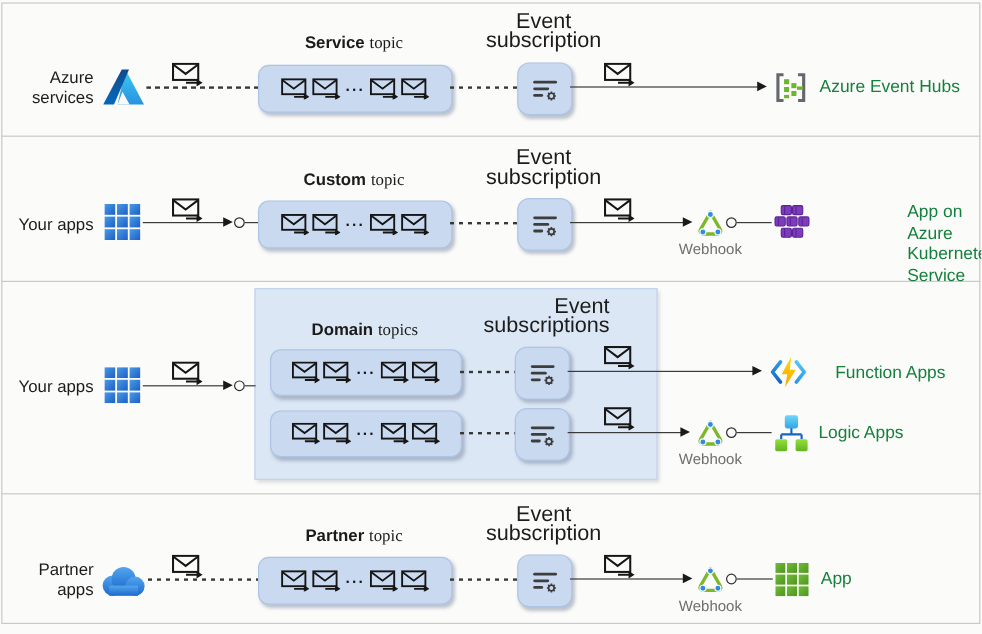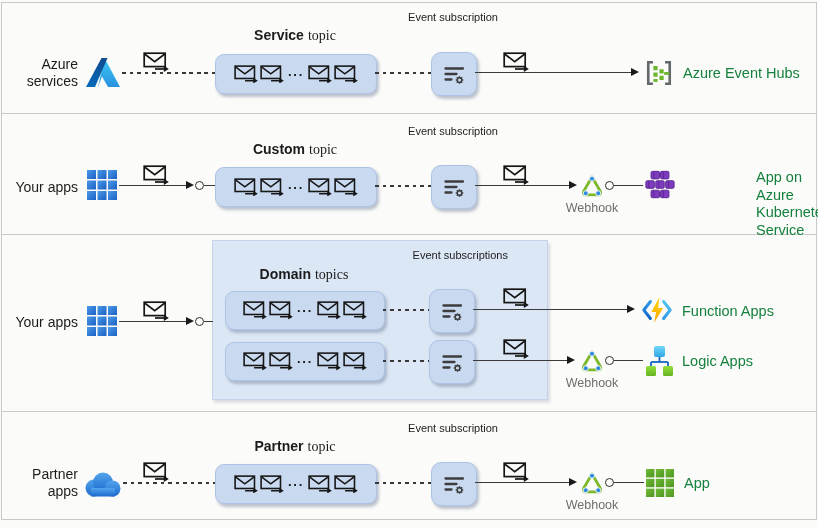--- a/index.html
+++ b/index.html
@@ -19,21 +19,21 @@
              display:flex;align-items:center;justify-content:center;gap:2px;}
   .sub-box{width:44px;height:42px;background:#c9d9f0;border:1px solid #aec4e4;border-radius:10px;
            box-shadow:2px 2.5px 3px rgba(110,125,150,.45);
            display:flex;align-items:center;justify-content:center;}
   .domain-container{background:#dce7f5;border:1px solid #c3d3ea;box-shadow:2px 2.5px 3px rgba(130,140,160,.3);}
   
   .src{font-size:14px;line-height:17px;text-align:right;white-space:pre-line;color:#1c1c1c;}
   .toplabel{font-size:14px;text-align:center;white-space:nowrap;}
   .toplabel b{font-weight:700;}
   .toplabel .rest{margin-left:4px;font-family:Liberation Serif, serif;}
-  .sublabel{font-size:11px;line-height:16px;text-align:center;color:#1c1c1c;}
+  .sublabel{font-size:18px;line-height:16px;text-align:center;color:#1c1c1c;}
   .tgt{font-size:14.5px;line-height:17.5px;white-space:pre-line;color:#15803d;}
   .whk{font-size:12.5px;color:#6e6e6e;text-align:center;width:64px;}
   .dots{font-size:13px;font-weight:700;letter-spacing:1px;margin:0 2px;color:#141414;}
   .env{width:26px;height:20px;}
   .envs{width:24px;height:18.5px;flex:0 0 auto;}
 </style>
 </head>
 <body>
 
 <svg width="0" height="0" style="position:absolute" aria-hidden="true">
@@ -390,21 +390,21 @@
     </div>
 
     <div class="abs hl" style="left:473px;top:309px;width:155px;"></div>
     <div class="abs ah" style="left:627px;top:305px;"></div>
     <svg class="abs env" style="left:503px;top:288px;">
         <use href="#i-env"></use>
       </svg>
     <svg class="abs" style="left:641px;top:295px;width:32px;height:30px;">
         <use href="#i-func"></use>
       </svg>
-    <div class="abs tgt" style="left:682px;top:303px;">Function Apps</div>
+    <div class="abs tgt" style="left:696px;top:303px;">Function Apps</div>
 
     <div class="abs hl" style="left:473px;top:360px;width:95px;"></div>
     <div class="abs ah" style="left:567px;top:356px;"></div>
     <svg class="abs env" style="left:503px;top:339px;">
         <use href="#i-env"></use>
       </svg>
     <svg class="abs" style="left:578px;top:347px;width:28px;height:28px;">
         <use href="#i-webhook"></use>
       </svg>
     <div class="abs whk" style="left:560px;top:376px;">Webhook</div>

